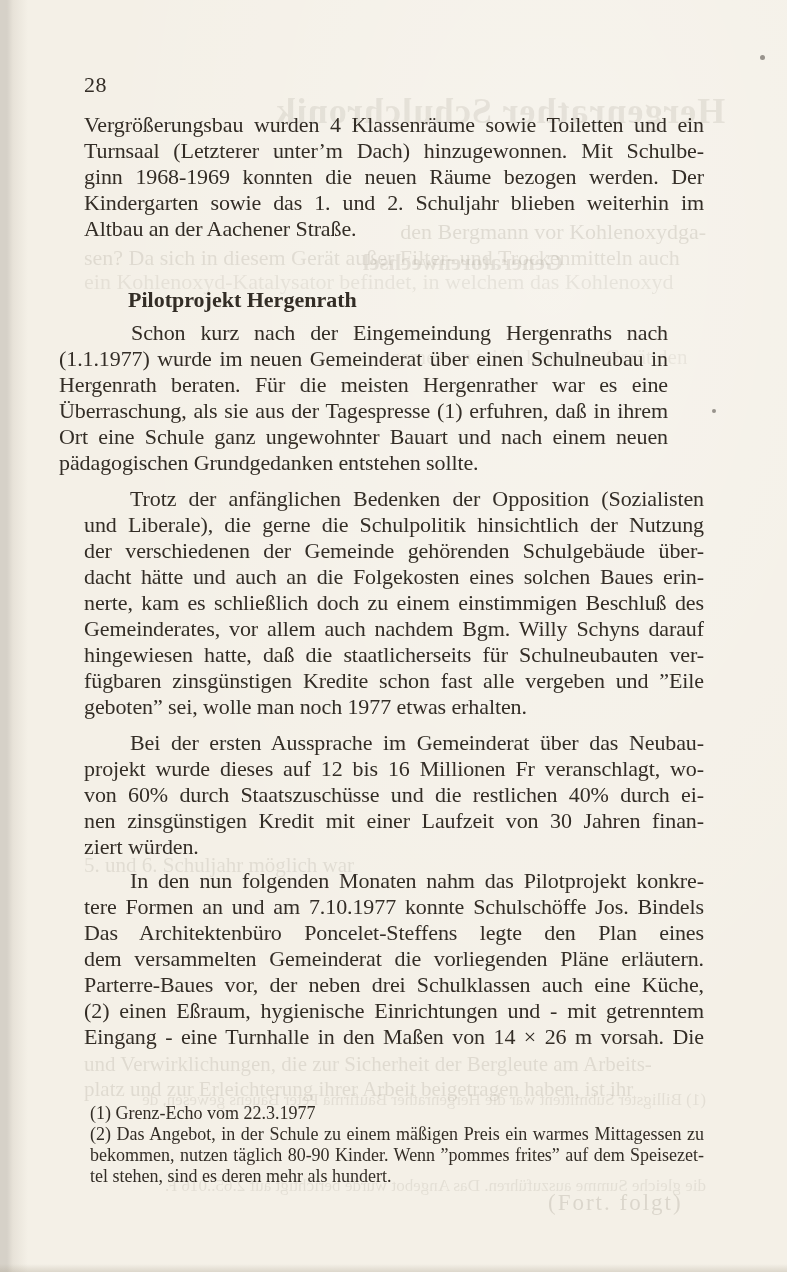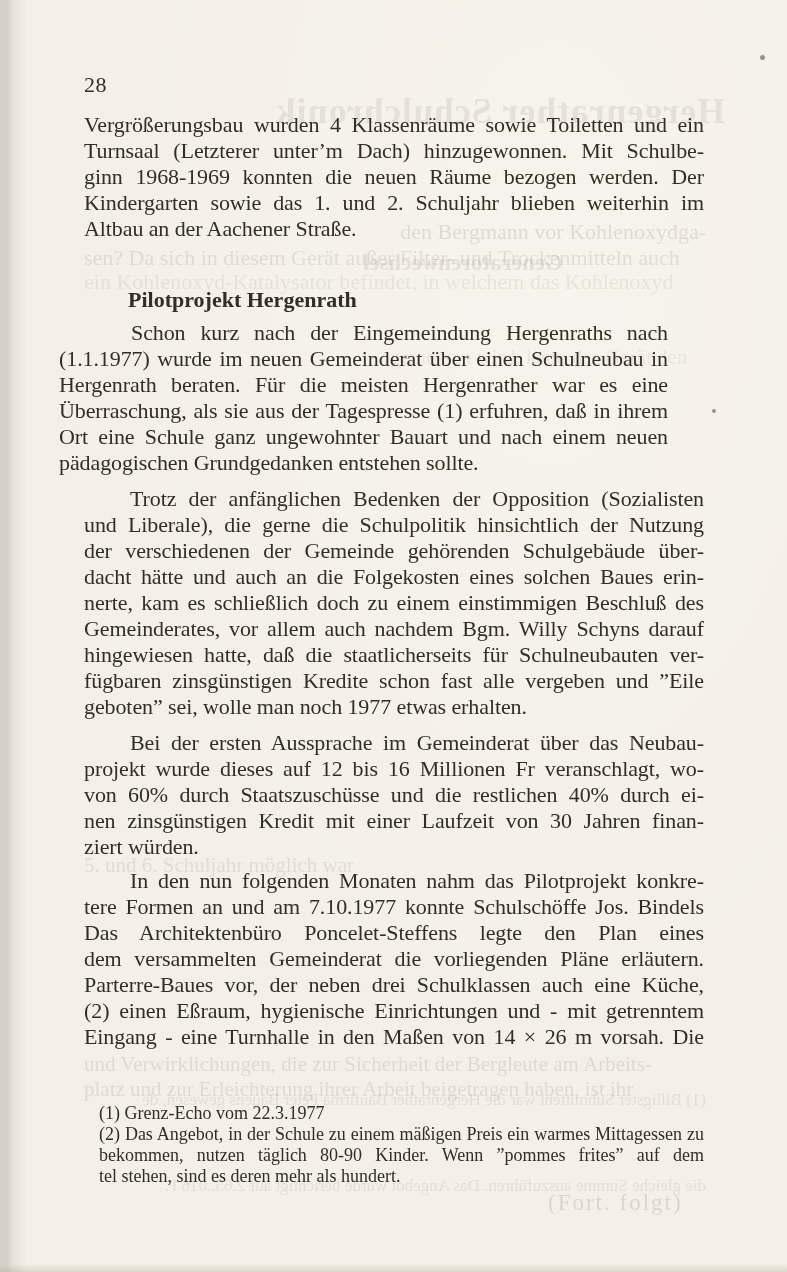--- a/index.html
+++ b/index.html
@@ -39,21 +39,21 @@
   .heading{
     margin-top:45px;margin-bottom:7px;height:26px;line-height:26px;
     padding-left:44px;font-weight:bold;font-size:22px;
   }
   .p2{margin-left:-25px;margin-right:36px;}
   .p2 .line.indent{text-indent:72px;}
   .p3{margin-top:10px;}
   .p4{margin-top:10px;}
   .p5{margin-top:8px;}
   .footnotes{
-    margin-top:53px;margin-left:15px;
+    margin-top:53px;margin-left:6px;
     font-size:18px;color:#332d26;
   }
   .footnotes .line{height:21px;line-height:21px;letter-spacing:0;}
   
   .ghost{
     position:absolute;z-index:1;color:#857d6e;white-space:nowrap;
     pointer-events:none;
   }
   .mirrored{transform:scaleX(-1);}
   .g0{left:250px;top:90px;width:500px;font-size:36px;font-weight:bold;

